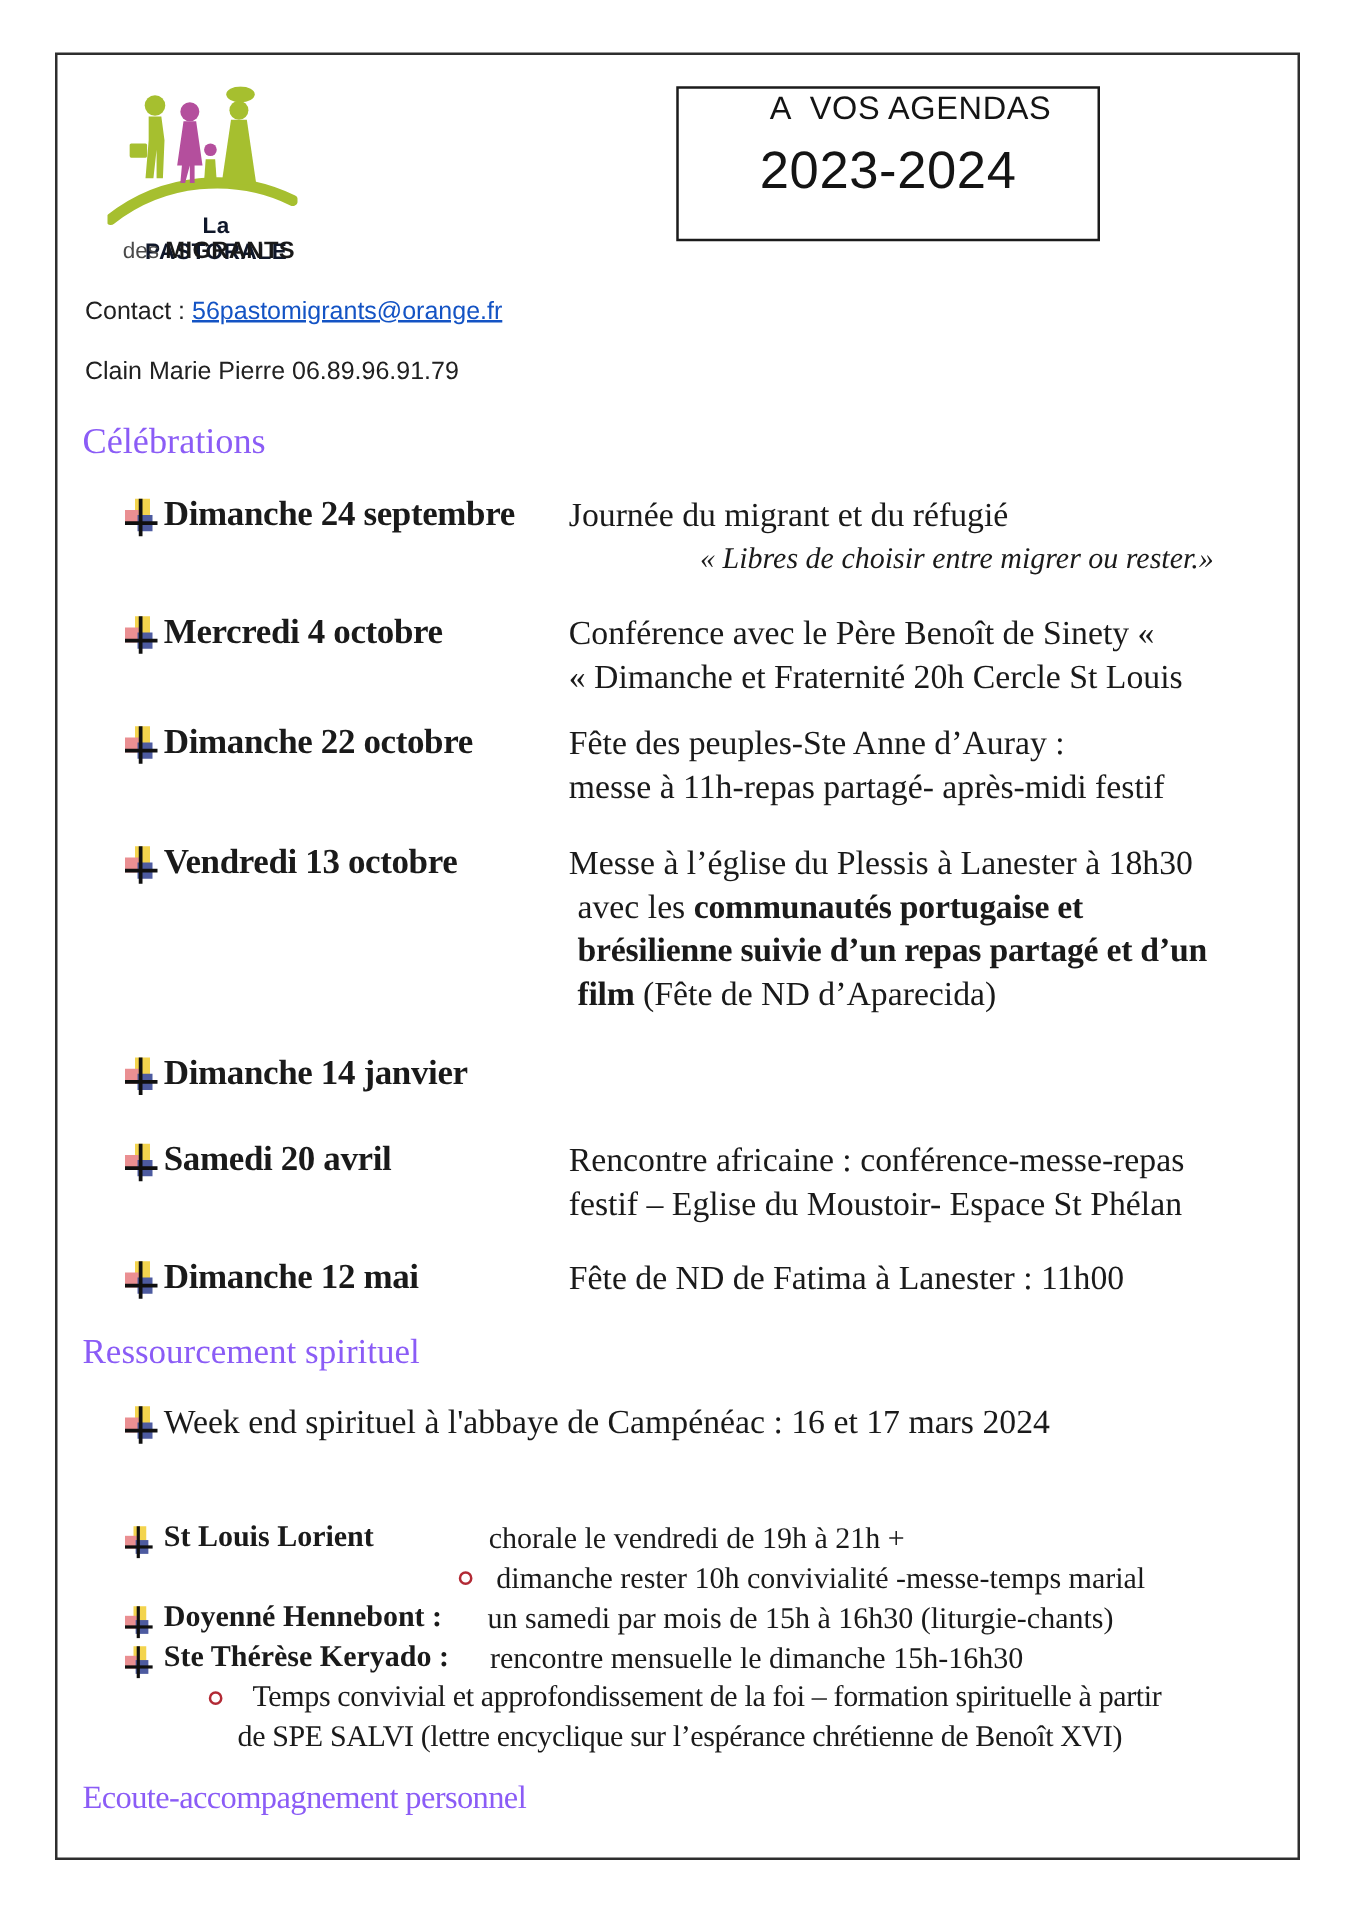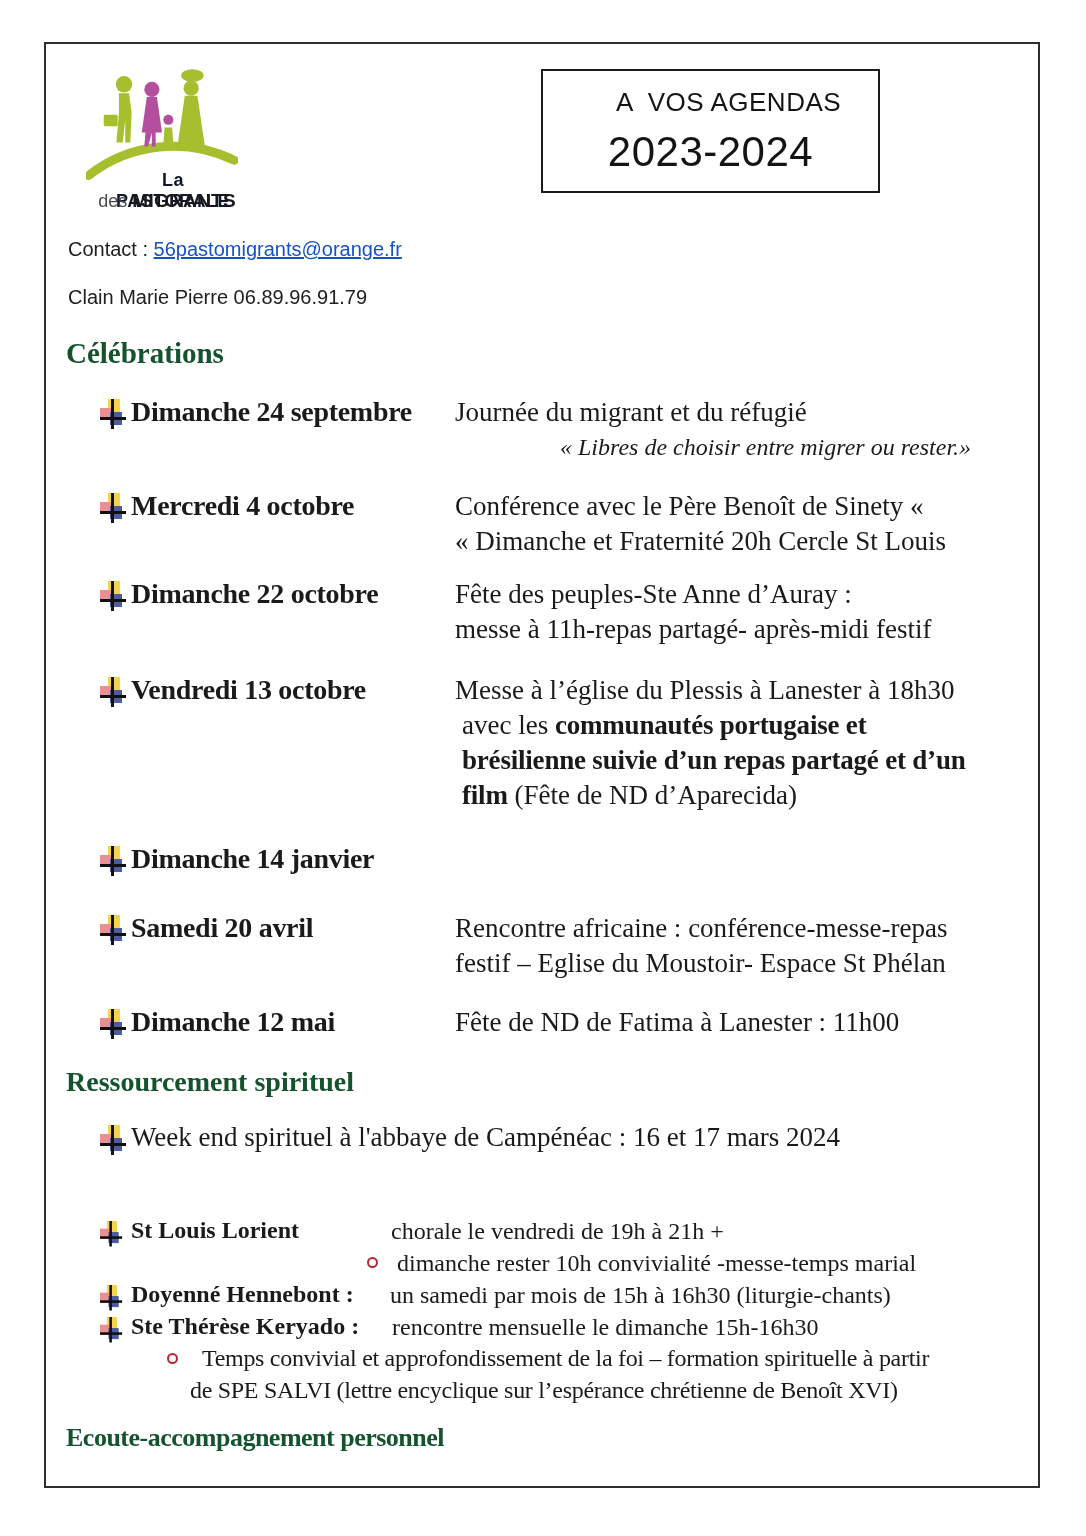--- a/index.html
+++ b/index.html
@@ -12,29 +12,29 @@
   .logo-l1{position:absolute;left:110px;top:170px;width:126px;text-align:center;
            font-family:"Liberation Sans",sans-serif;font-weight:bold;font-size:18px;
            color:#0f172a;letter-spacing:.5px;}
   .logo-l2{position:absolute;left:98px;top:190px;width:138px;text-align:right;
            font-family:"Liberation Sans",sans-serif;font-size:18px;color:#4a4a4a;}
   .logo-l2 b{color:#191919;font-size:19px;letter-spacing:.3px;}
   
   .titlebox{position:absolute;left:541px;top:69px;width:339px;height:124px;
             border:2px solid #1b1b1b;box-sizing:border-box;text-align:center;
             font-family:"Liberation Sans",sans-serif;color:#141414;}
-  .titlebox .t1{margin-top:16px;font-size:26px;white-space:pre;letter-spacing:.5px;padding-left:36px;}
+  .titlebox .t1{font-size:26px;white-space:pre;letter-spacing:.5px;padding-left:36px;}
   .titlebox .t2{margin-top:10px;font-size:42px;letter-spacing:.5px;}
   
   .sans{font-family:"Liberation Sans",sans-serif;}
   .contact{position:absolute;left:68px;top:238px;font-size:20px;color:#202020;}
   .contact a{color:#1353c4;text-decoration:underline;cursor:pointer;}
   .person{position:absolute;left:68px;top:286px;font-size:20px;color:#202020;}
   
-  .rhead{position:absolute;color:#14532d;font-weight:bold;font-size:28px;white-space:nowrap;}
+  .rhead{position:absolute;color:#8b5cf6;font-weight:normal;font-size:28px;white-space:nowrap;}
   
   .date{position:absolute;font-weight:bold;font-size:28px;white-space:nowrap;letter-spacing:-.3px;}
   .desc{position:absolute;font-size:27px;white-space:nowrap;}
   .desc b{letter-spacing:-.2px;}
   .desc.it{font-size:24px;font-weight:normal;font-style:italic;}
   .g-name{position:absolute;font-weight:bold;font-size:24px;white-space:nowrap;}
   .g-desc{position:absolute;font-size:24px;white-space:nowrap;}
   .g-sub{position:absolute;font-size:24px;white-space:nowrap;letter-spacing:-.3px;}
   
   .xb{position:absolute;width:26px;height:30px;}

